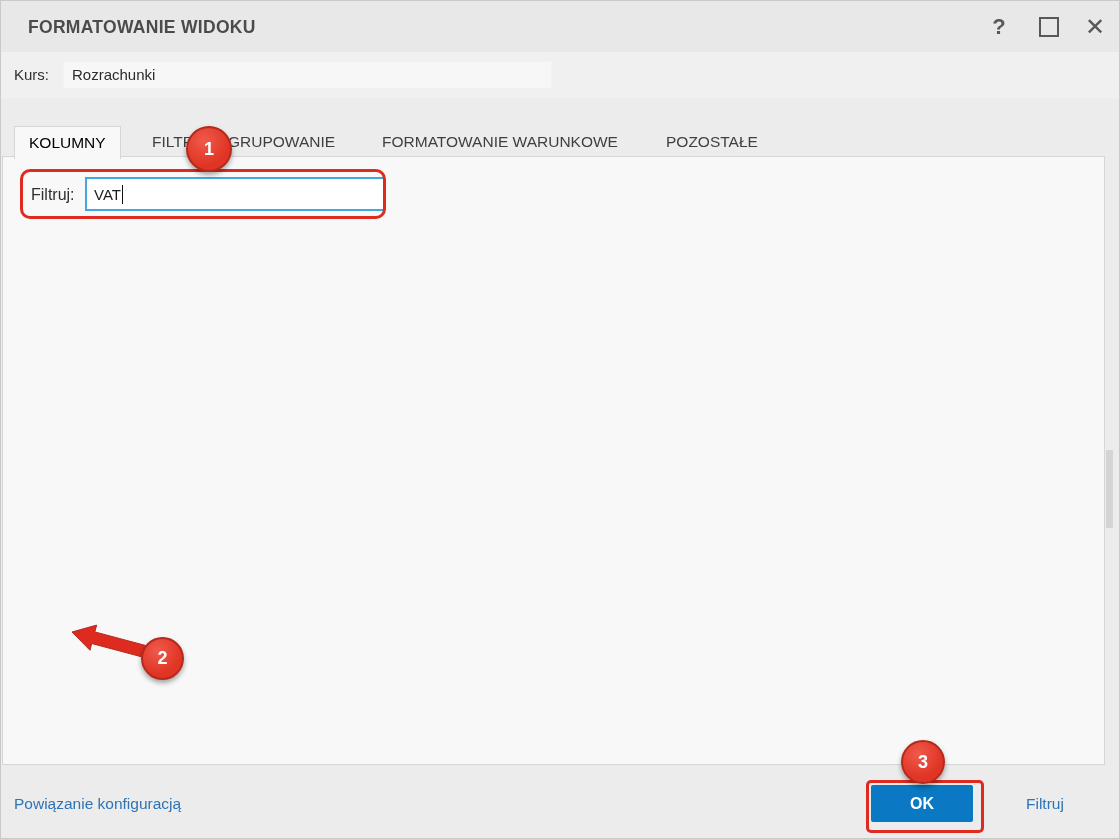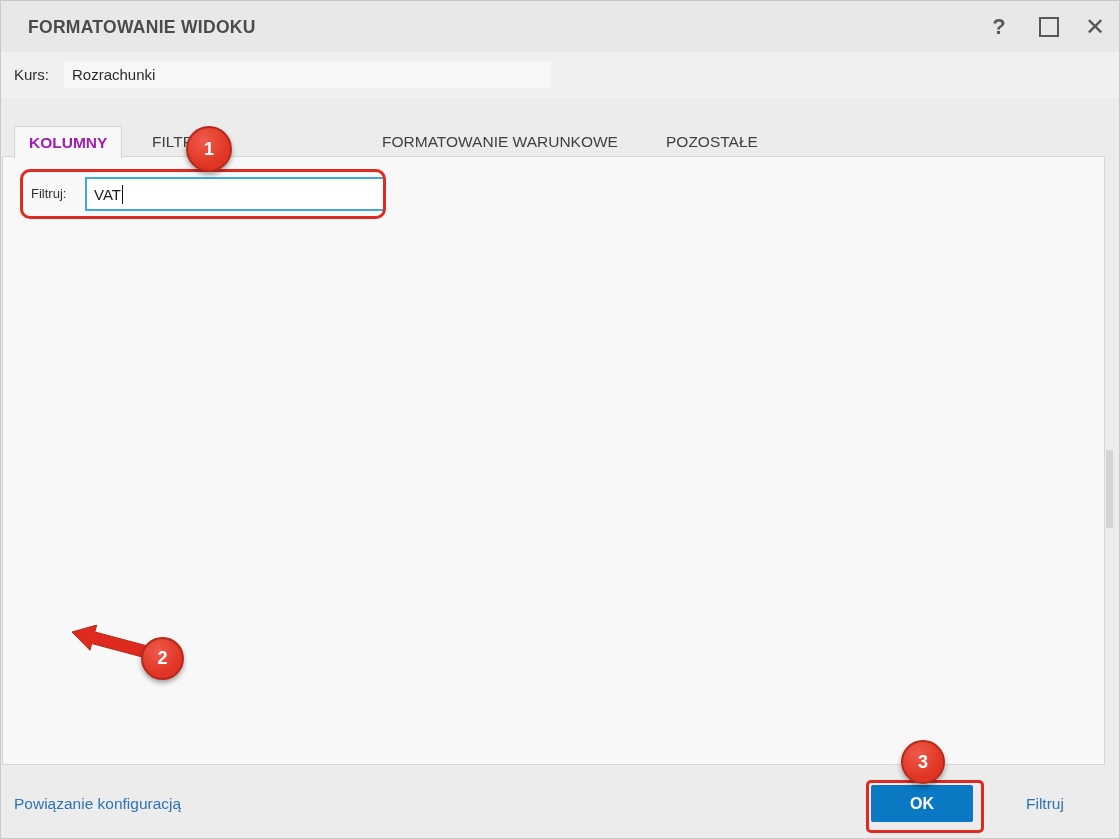--- a/index.html
+++ b/index.html
@@ -20,26 +20,26 @@
   .max-btn{left:1032px;}
   .max-glyph{width:16px;height:16px;border:2.5px solid #585858;display:block;}
   .close-btn{left:1078px;font-size:24px;}
   .name-strip{left:0;top:52px;width:1120px;height:46px;background:#f0f0f0;}
   .name-label{left:14px;top:66px;font-size:15px;color:#303030;}
   .name-input{left:63px;top:61px;width:471px;height:26px;background:#f7f7f7;border:1px solid #f2f2f2;
     font-size:15px;color:#2b2b2b;padding:0 8px;line-height:26px;}
   
   .tabs-row{left:0;top:126px;width:1120px;height:31px;}
   .tab{position:absolute;top:0;height:31px;display:flex;align-items:center;font-size:15.5px;color:#3f3f3f;padding:0 14px;}
-  .tab.active{background:#f8f8f8;border:1px solid #d6d6d6;border-bottom:none;color:#a21caf;font-weight:bold;height:32px;z-index:6;}
+  .tab.active{background:#f8f8f8;border:1px solid #d6d6d6;border-bottom:none;color:#000000;font-weight:normal;height:32px;z-index:6;}
   .content-panel{left:2px;top:156px;width:1103px;height:609px;background:#f8f8f8;border:1px solid #d6d6d6;box-sizing:border-box;z-index:1;}
   
   .anno-rect{border:3px solid #df2b1f;border-radius:10px;z-index:20;pointer-events:none;}
   .filter-anno{left:20px;top:169px;width:360px;height:44px;}
-  .filter-label{left:31px;top:186px;font-size:13px;color:#303030;z-index:2;}
+  .filter-label{left:31px;top:186px;font-size:16px;color:#303030;z-index:2;}
   .filter-input{left:85px;top:177px;width:289px;height:30px;background:#fff;border:2px solid #41a8df;
     display:flex;align-items:center;padding-left:7px;font-size:15px;color:#1d1d1d;z-index:2;}
   .caret{width:1px;height:19px;background:#111;margin-left:1px;}
   
   .cb{background:#fff;border:1px solid #e3e3e3;box-sizing:border-box;display:block;}
   .cb svg{width:100%;height:100%;display:block;}
   .cb path{fill:none;stroke-linecap:square;stroke-linejoin:miter;}
   .cb.light path.main{stroke:#aed7ee;stroke-width:3.2;}
   .cb.light path.hatch{stroke:#eaf5fc;stroke-width:1.1;stroke-dasharray:2.2 2.2;}
   .cb.solid path.main{stroke:#13a1dd;stroke-width:4.6;}
@@ -119,20 +119,21 @@
   </div>
 <div class="abs win-btn close-btn">✕</div>
 
 <div class="abs name-strip"></div>
 <div class="abs name-label">Kurs:</div>
 <div class="abs name-input">Rozrachunki</div>
 
 <div class="abs tabs-row">
   <div class="tab active" style="left:14px;">KOLUMNY</div>
   <div class="tab" style="left:138px;">FILTRY</div>
+  <div class="tab" style="left:214px;">GRUPOWANIE</div>
   <div class="tab" style="left:368px;">FORMATOWANIE WARUNKOWE</div>
   <div class="tab" style="left:652px;text-align:right;">POZOSTAŁE</div>
 </div>
 <div class="abs content-panel"></div>
 
 <div class="abs filter-label">Filtruj:</div>
 <div class="abs filter-input">
   <span>VAT</span>
     <span class="caret"></span>
 </div>

